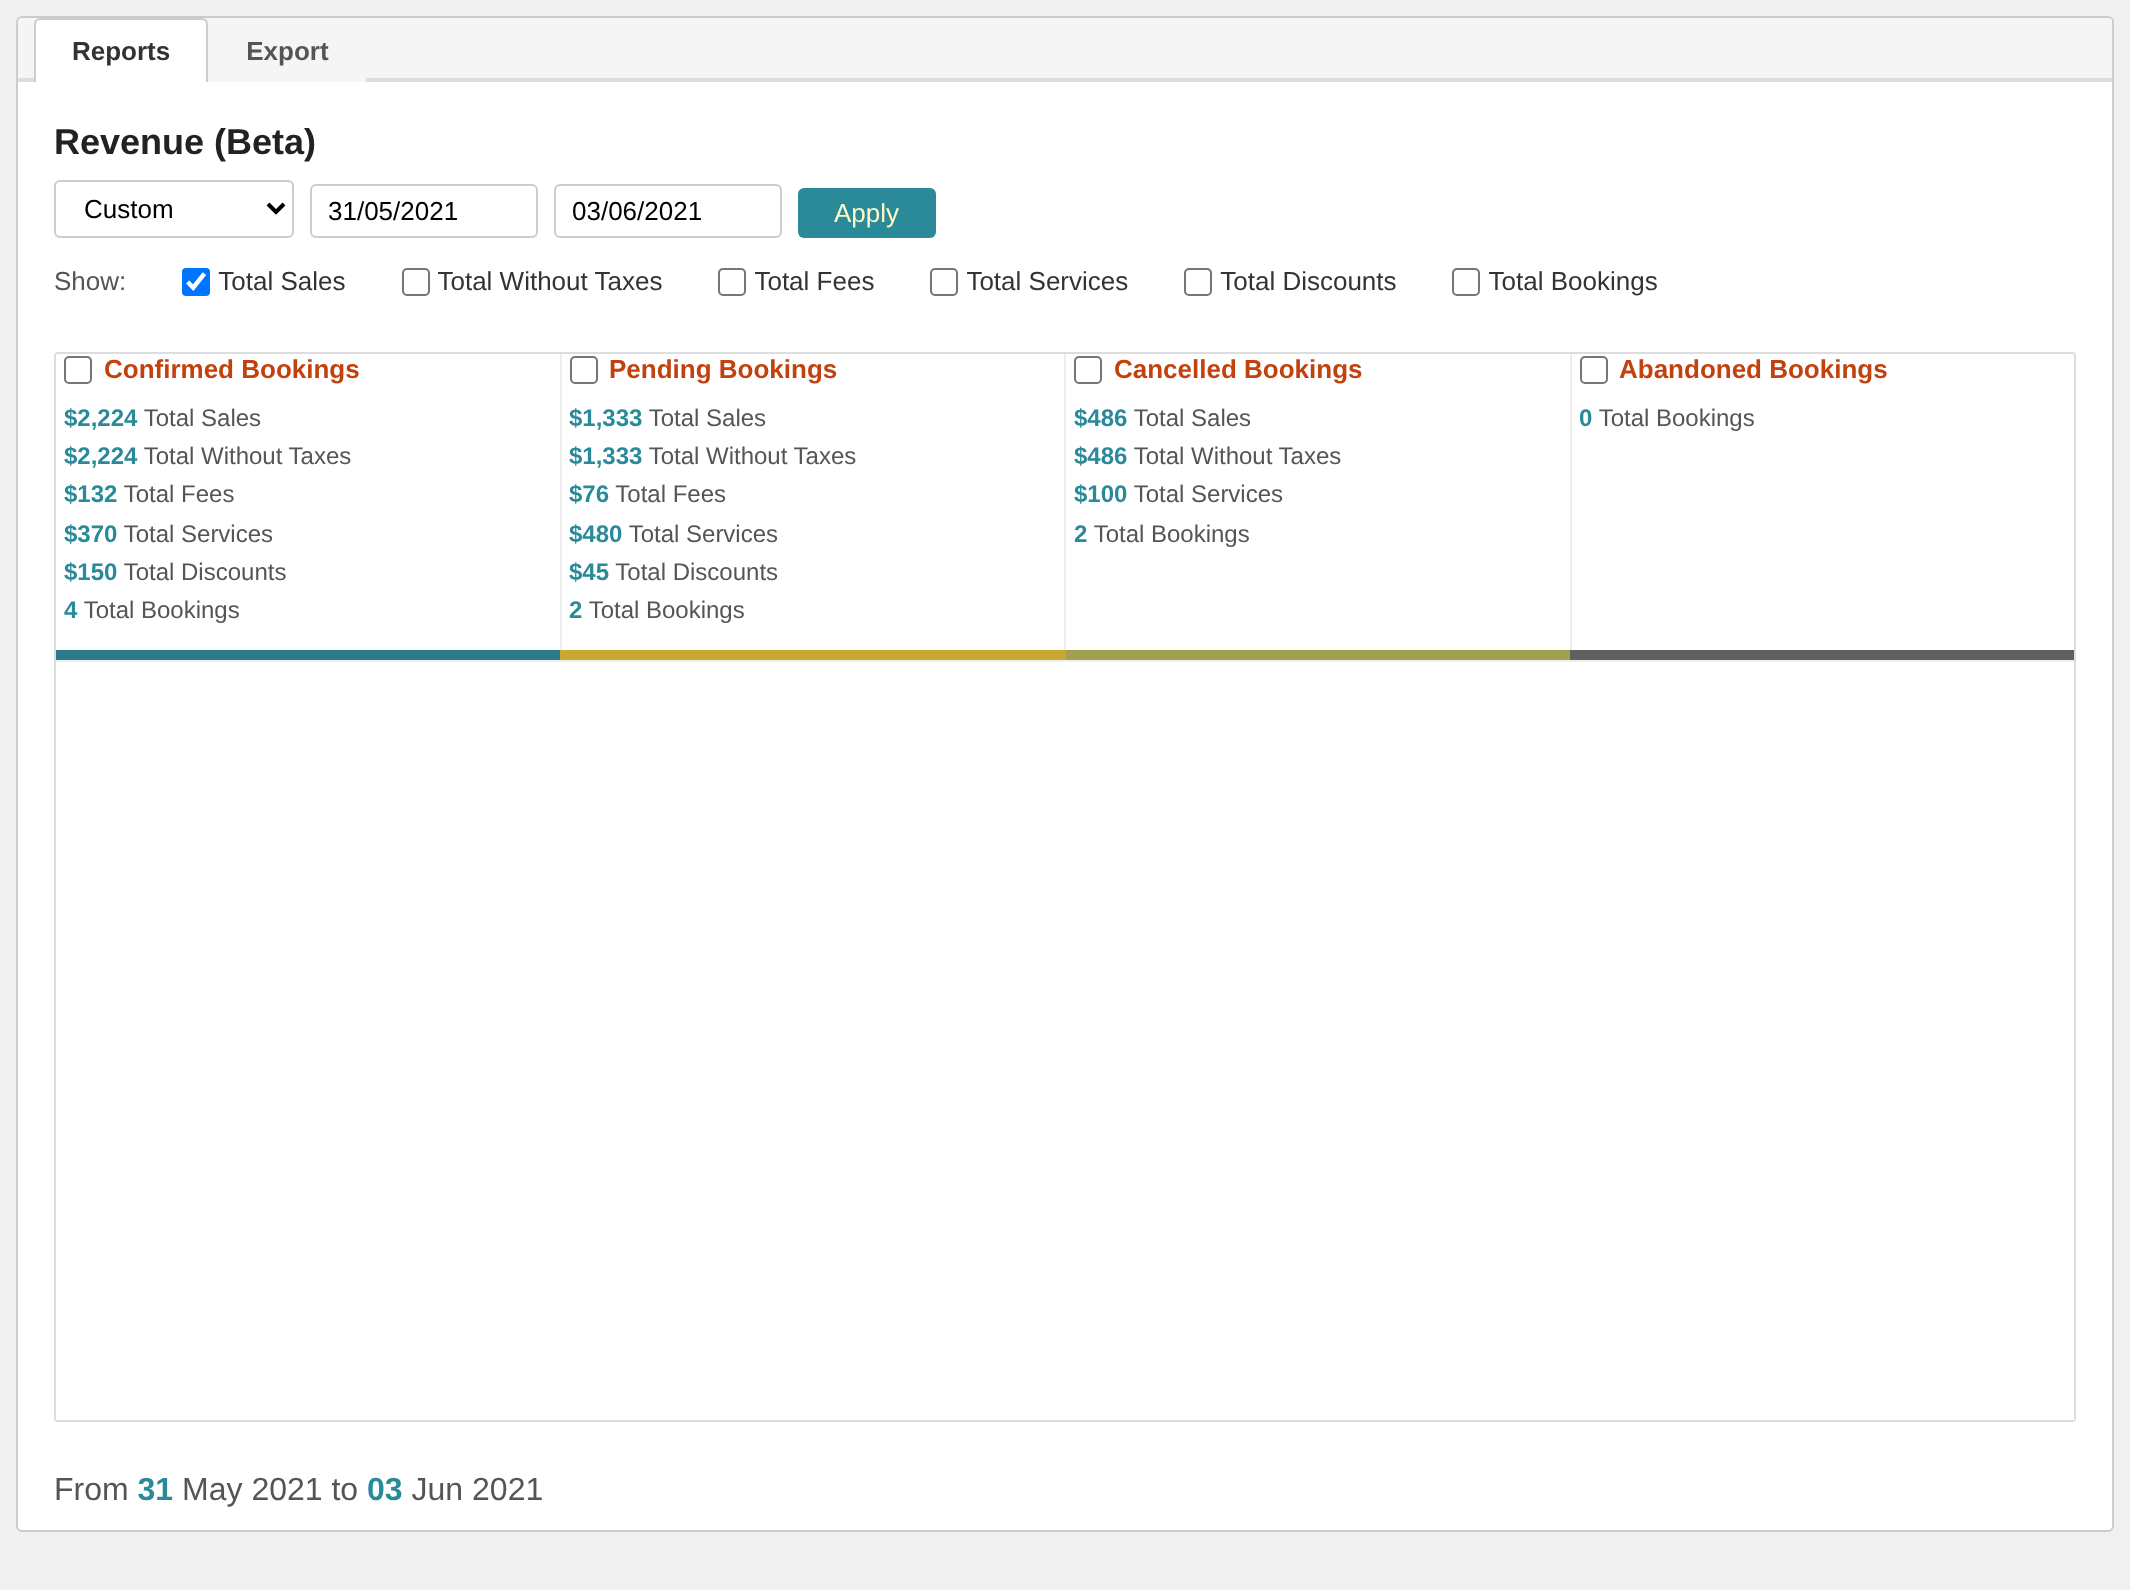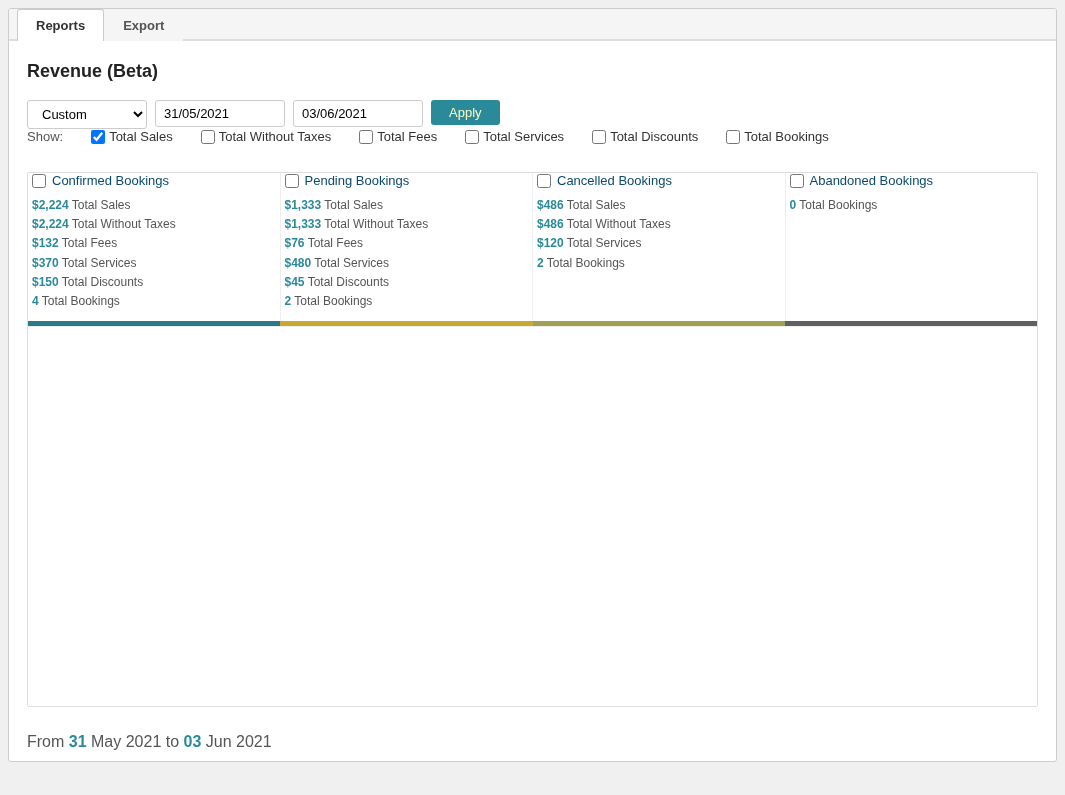--- a/index.html
+++ b/index.html
@@ -9,41 +9,41 @@
 
     
     .tabs-bar { display: flex; border-bottom: 2px solid #ddd; background: #f5f5f5; padding: 0 8px; }
     .tab { padding: 8px 18px; cursor: pointer; font-size: 13px; border: 1px solid transparent; border-bottom: none; margin-bottom: -2px; background: #fff; border-color: #ccc #ccc transparent #ccc; border-radius: 3px 3px 0 0; font-weight: bold; color: #333; }
     .tab.active { background: #fff; border-bottom-color: #fff; }
     .tab.inactive { background: #f5f5f5; color: #555; border-color: transparent; }
 
     
     .content { padding: 20px 18px 16px 18px; background: #fff; }
 
-    .page-title { font-size: 18px; font-weight: bold; margin-bottom: 18px; color: #222; }
-
-    
-    .filter-row { display: flex; align-items: flex-start; gap: 8px; margin-bottom: 0; }
+    .page-title { font-size: 18px; font-weight: bold; margin-bottom: 8px; color: #222; }
+
+    
+    .filter-row { display: flex; align-items: flex-end; gap: 8px; margin-bottom: 14px; }
     .dropdown-select { padding: 5px 10px; border: 1px solid #ccc; border-radius: 3px; font-size: 13px; background: #fff; min-width: 120px; cursor: pointer; appearance: auto; }
-    .date-input { padding: 5px 8px; border: 1px solid #ccc; border-radius: 3px; font-size: 13px; width: 130px; }
+    .date-input { padding: 5px 8px; border: 1px solid #ccc; border-radius: 3px; font-size: 13px; width: 114px; }
     .apply-btn { padding: 5px 18px; background: #2a8a9a; color: #fef9c3; border: none; border-radius: 3px; cursor: pointer; font-size: 13px; }
 
     
     .show-row { display: flex; align-items: flex-start; gap: 28px; margin-bottom: 28px; flex-wrap: wrap; font-size: 13px; }
     .show-label { font-weight: normal; color: #555; }
     .checkbox-item { display: flex; align-items: center; gap: 4px; cursor: pointer; }
     .checkbox-item input[type=checkbox] { width: 14px; height: 14px; cursor: pointer; }
 
     
     .cards-row { display: flex; gap: 0; margin-bottom: 0; }
     .booking-card { flex: 1; padding: 0 12px 10px 4px; border-right: 1px solid #eee; }
     .booking-card:last-child { border-right: none; }
     .card-header { display: flex; align-items: center; gap: 6px; margin-bottom: 8px; }
     .card-header input[type=checkbox] { width: 14px; height: 14px; cursor: pointer; }
-    .card-title { font-size: 13px; font-weight: normal; color: #0c4a6e; }
+    .card-title { font-size: 13px; font-weight: bold; color: #c2410c; }
     .stat-line { font-size: 12px; color: #555; line-height: 1.6; }
     .stat-line .stat-value { font-weight: bold; color: #2a8a9a; }
     .stat-line .stat-label { color: #555; }
 
     
     .color-bars { display: flex; height: 5px; margin-bottom: 0; }
     .bar-confirmed { flex: 1; background: #2a7a8a; }
     .bar-pending { flex: 1; background: #c8a830; }
     .bar-cancelled { flex: 1; background: #a0a050; }
     .bar-abandoned { flex: 1; background: #606060; }
@@ -184,21 +184,21 @@
           </div>
           <div class="stat-line">
             <span class="stat-value">$486</span>
             <span class="stat-label"> <span>Total Sales</span></span>
           </div>
           <div class="stat-line">
             <span class="stat-value">$486</span>
             <span class="stat-label"> <span>Total Without Taxes</span></span>
           </div>
           <div class="stat-line">
-            <span class="stat-value">$120</span>
+            <span class="stat-value">$100</span>
             <span class="stat-label"> <span>Total Services</span></span>
           </div>
           <div class="stat-line">
             <span class="stat-value">2</span>
             <span class="stat-label"> <span>Total Bookings</span></span>
           </div>
         </div>
 
         <div class="booking-card">
           <div class="card-header">

